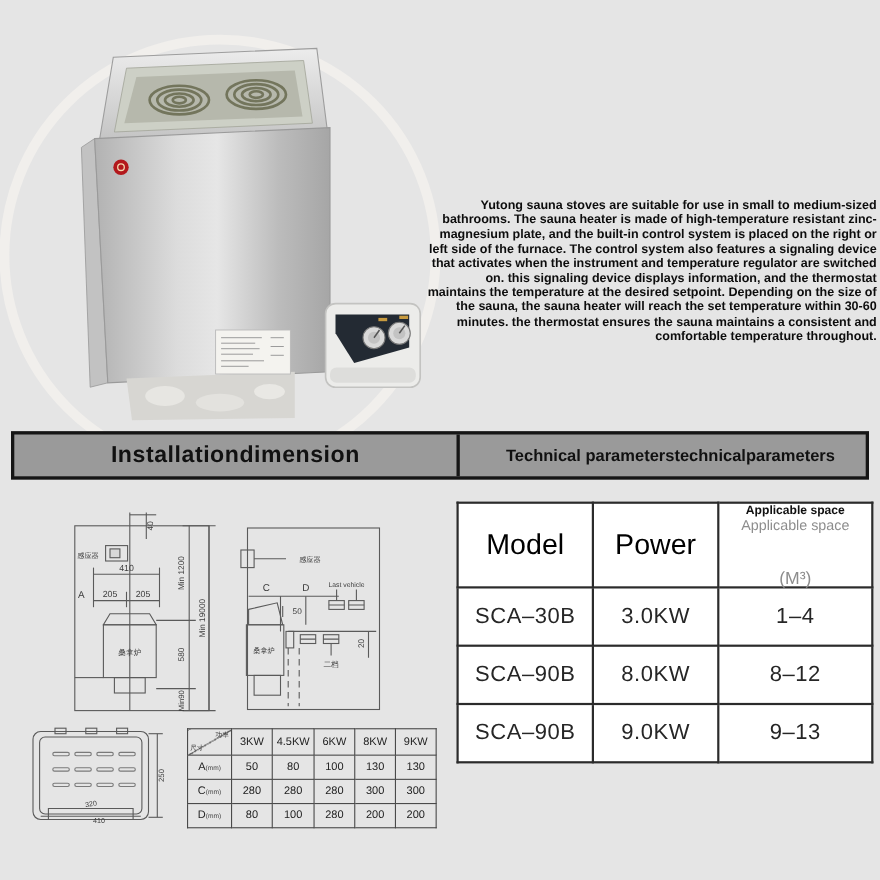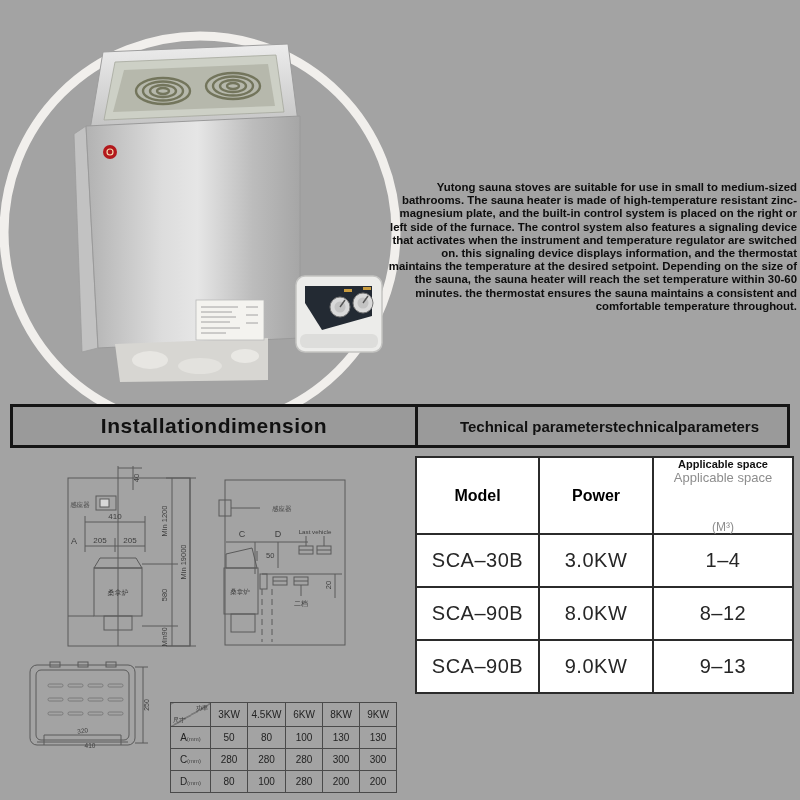--- a/index.html
+++ b/index.html
@@ -1,45 +1,45 @@
 <!DOCTYPE html>
 <html><head>
 <meta charset="utf-8">
 <style>
   html,body{margin:0;padding:0;background:#fff;}
-  .page{position:relative;width:800px;height:800px;background:#a3a3a3;overflow:hidden;
+  .page{position:relative;width:800px;height:800px;background:#e5e5e5;overflow:hidden;
         font-family:"Liberation Sans",sans-serif;color:#111;}
   .abs{position:absolute;}
 
   
   .desc{left:388px;top:181px;width:409px;text-align:right;
         font-size:11.4px;line-height:13.2px;font-weight:700;color:#0d0d0d;}
 
   
-  .hdr-bar{left:10px;top:404px;width:780px;height:44px;display:flex;
+  .hdr-bar{left:10px;top:392px;width:780px;height:44px;display:flex;
            border:3px solid #151515;box-sizing:border-box;background:#9a9a9a;}
   .hdr-cell{display:flex;align-items:center;justify-content:center;box-sizing:border-box;}
   .hdr-left{width:405px;border-right:3px solid #151515;font-size:21px;font-weight:700;letter-spacing:.5px;}
   .hdr-right{flex:1;font-size:15px;font-weight:700;padding-left:14px;}
 
   
   .tech-wrap{left:415px;top:456px;}
   .tech-table{border-collapse:collapse;table-layout:fixed;width:377px;}
   .tech-table td{border:2px solid #2b2b2b;text-align:center;vertical-align:middle;
                  padding:0;background:#fff;}
   .tech-table tr.th-row{height:52px;}
   .tech-table tr.data-row{height:53px;}
-  .th-model,.th-power{font-size:16px;font-weight:700;color:#000;}
+  .th-model,.th-power{font-size:26px;font-weight:400;color:#000;}
   .th-space .sp1{font-size:11px;font-weight:700;color:#111;line-height:13px;}
   .th-space .sp2{font-size:13px;color:#8d8d8d;line-height:14px;}
-  .th-space .sp3{font-size:12px;color:#8d8d8d;line-height:12px;margin-top:36px;}
+  .th-space .sp3{font-size:16px;color:#8d8d8d;line-height:12px;margin-top:36px;}
   .td-model,.td-power,.td-space{font-size:20px;color:#262626;letter-spacing:.5px;}
 
   
-  .size-table{border-collapse:collapse;table-layout:fixed;width:226px;margin-top:40px;}
+  .size-table{border-collapse:collapse;table-layout:fixed;width:226px;}
   .size-table td{border:1px solid #4a4a4a;text-align:center;vertical-align:middle;
                  padding:0;font-size:10px;color:#222;}
   .size-table tr.sh-row{height:24px;}
   .size-table tr{height:22px;}
   td.corner{position:relative;
             background:linear-gradient(to bottom right,transparent 48.8%,#555 48.8%,#555 51.2%,transparent 51.2%);}
   .corner .ct{position:absolute;top:1px;right:2px;font-size:6px;color:#333;}
   .corner .cb{position:absolute;bottom:1px;left:2px;font-size:6px;color:#333;}
   .size-table .rl{font-size:10px;}
   .size-table .rl .unit{font-size:6px;color:#444;}

